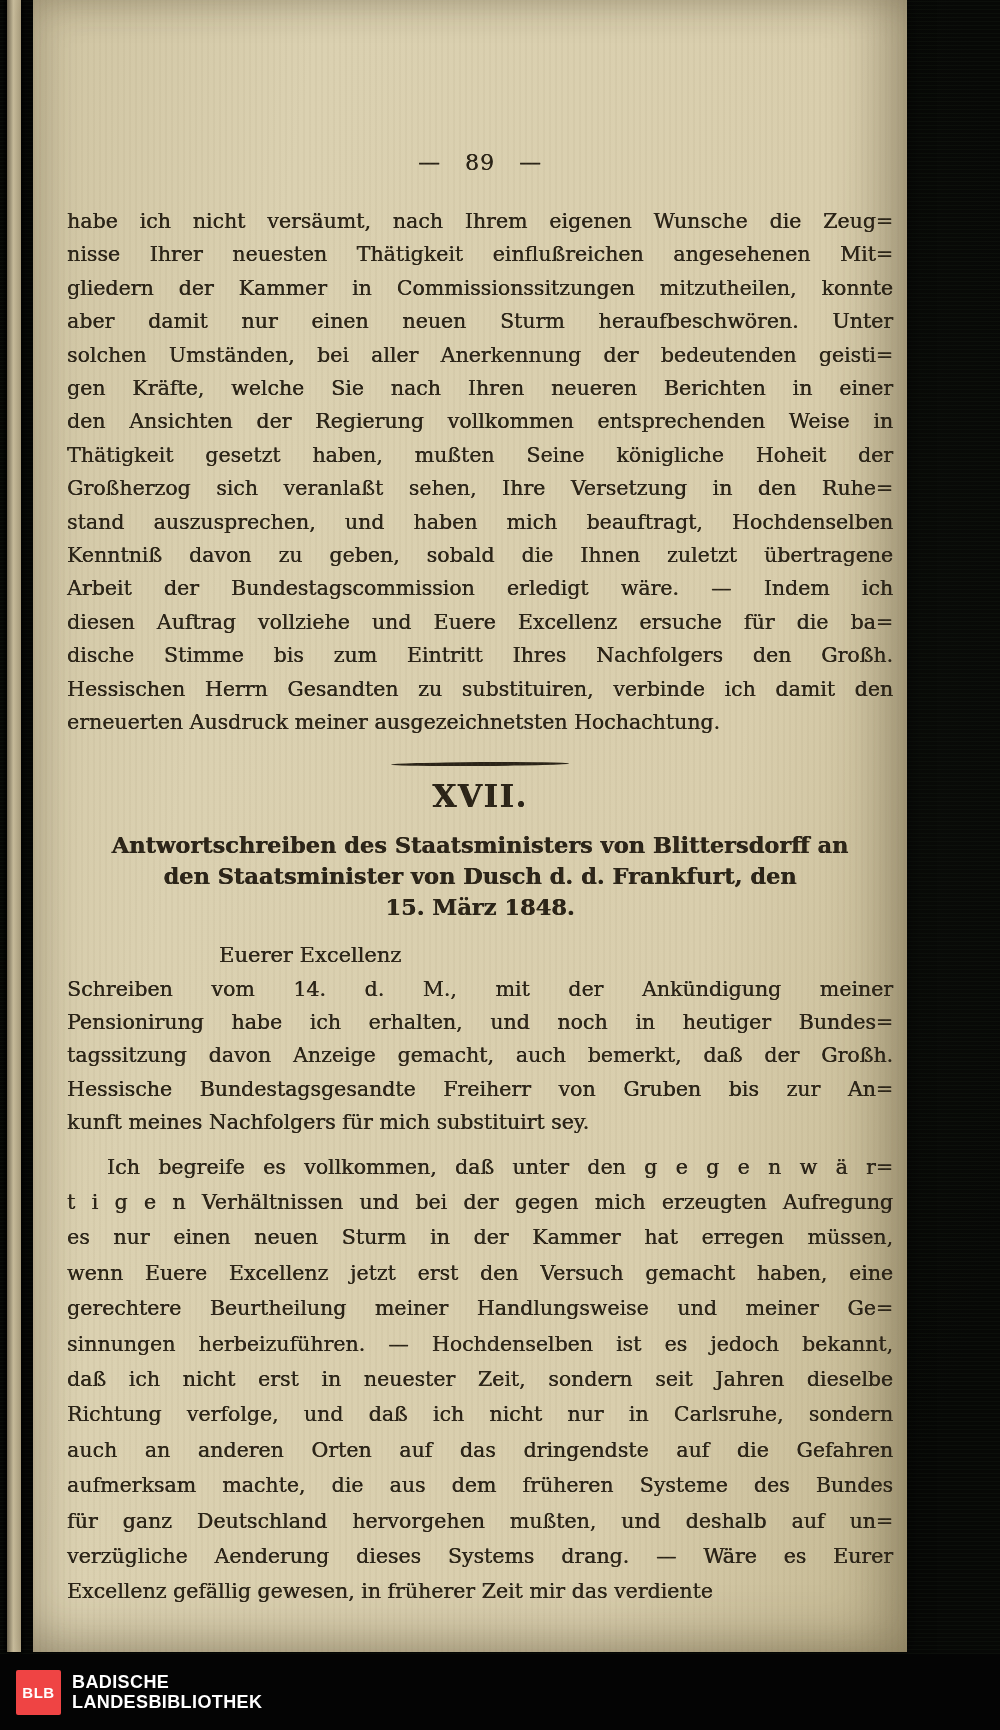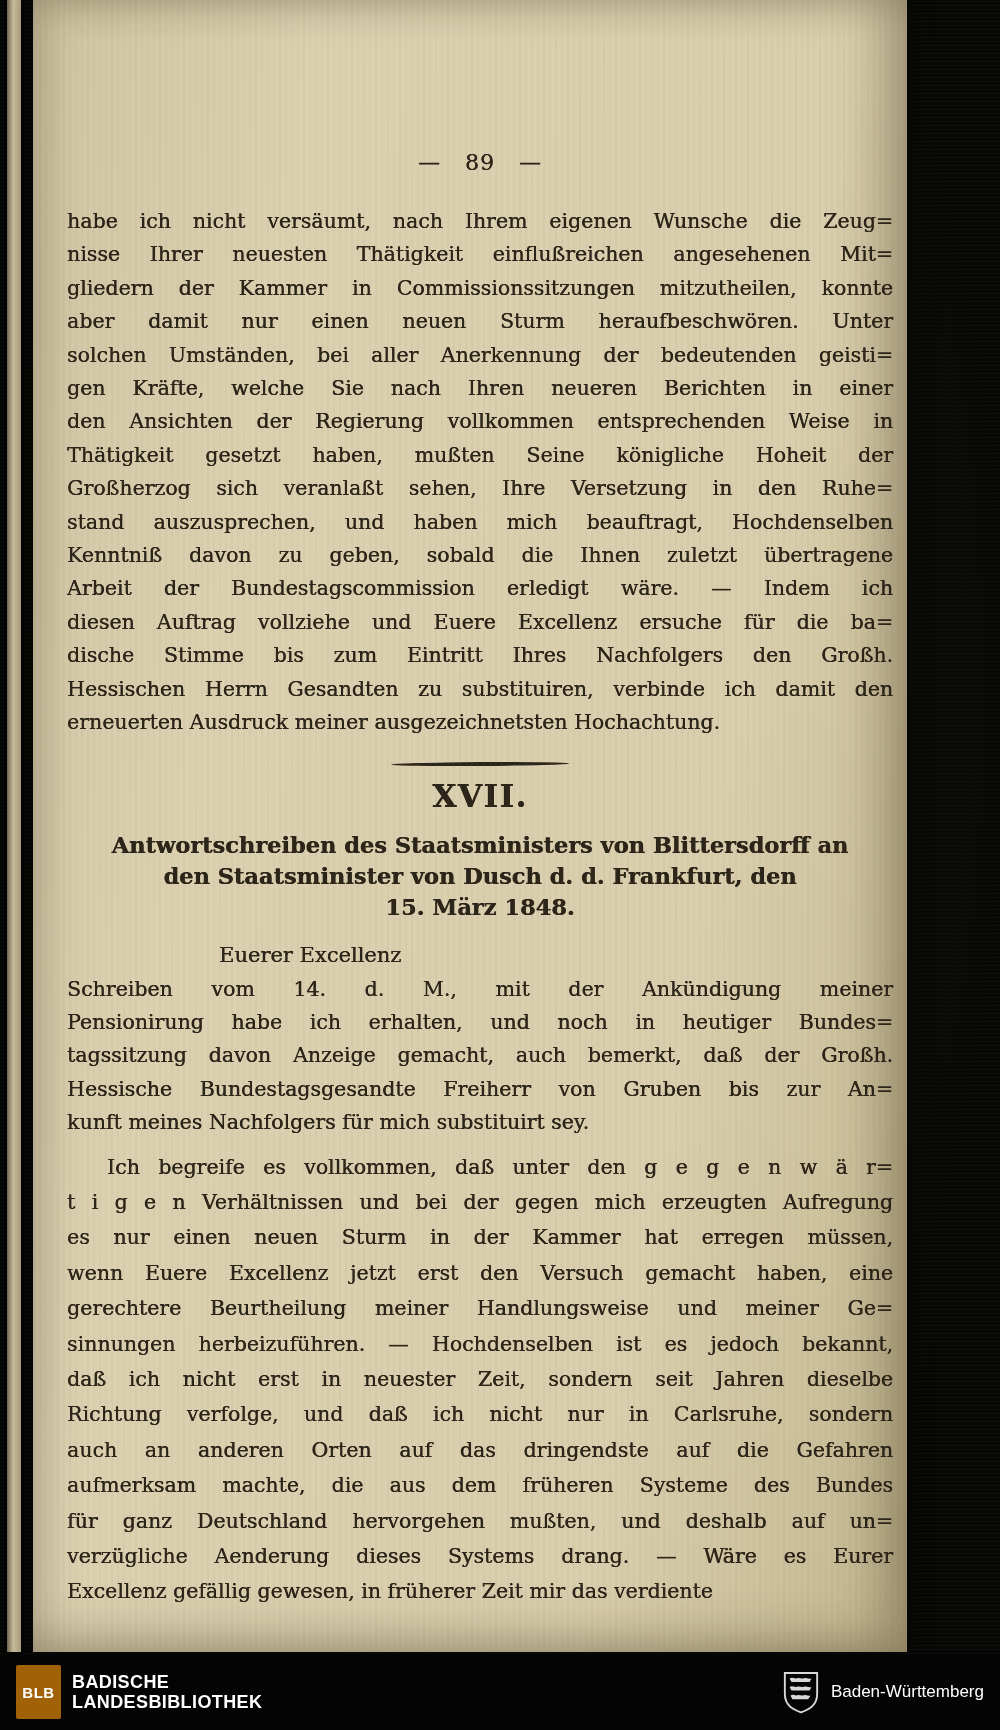--- a/index.html
+++ b/index.html
@@ -66,21 +66,21 @@
   
   .footer {
     position: absolute; left: 0; bottom: 0; width: 100%; height: 76px;
     background: #040404;
     display: flex; align-items: center; justify-content: space-between;
     padding: 0 16px;
     font-family: "Liberation Sans", sans-serif;
   }
   .footer-left { display: flex; align-items: center; gap: 11px; }
   .blb-logo {
-    width: 45px; height: 54px; background: #a16207; color: #ffffff;
+    width: 45px; height: 45px; background: #ef4444; color: #ffffff;
     display: flex; align-items: center; justify-content: center;
     font-weight: bold; font-size: 15px; letter-spacing: .5px; border-radius: 2px;
   }
   .library-name {
     color: #ffffff; font-weight: bold; font-size: 18px; line-height: 20px;
     letter-spacing: .4px;
   }
   .footer-right { display: flex; align-items: center; gap: 11px; color: #ffffff; }
   .state-name { font-size: 17px; }
   .coat-of-arms { width: 38px; height: 46px; display: block; }
@@ -158,22 +158,13 @@
 <div class="footer">
   <div class="footer-left">
     <div class="blb-logo">
       <span>BLB</span>
     </div>
     <div class="library-name">
       <div>BADISCHE</div>
       <div>LANDESBIBLIOTHEK</div>
     </div>
   </div>
-  <div class="footer-right">
-    <svg class="coat-of-arms" viewBox="0 0 40 48" aria-hidden="true">
-      <path d="M3 4 h34 v22 c0 12 -8.5 16.5 -17 19.5 C11.5 42.5 3 38 3 26 Z" fill="none" stroke="#d8d8d8" stroke-width="2"></path>
-      <path d="M8 10 c2.5 -2.5 5 0.5 7.5 -0.5 c2.5 -1 5 1 7.5 0 c2.5 -1 5 0.5 8 0.5 l-2 3.5 H10 Z" fill="#d8d8d8"></path>
-      <path d="M8 19 c2.5 -2.5 5 0.5 7.5 -0.5 c2.5 -1 5 1 7.5 0 c2.5 -1 5 0.5 8 0.5 l-2 3.5 H10 Z" fill="#d8d8d8"></path>
-      <path d="M9 28 c2.5 -2.5 4.5 0.5 7 -0.5 c2.2 -0.9 4.5 1 6.8 0 c2.3 -1 4.5 0.5 7.2 0.5 l-2.5 3.5 H11 Z" fill="#d8d8d8"></path>
-    </svg>
-    <span class="state-name">Baden-Württemberg</span>
-  </div>
 </div>
 
 </body></html>

